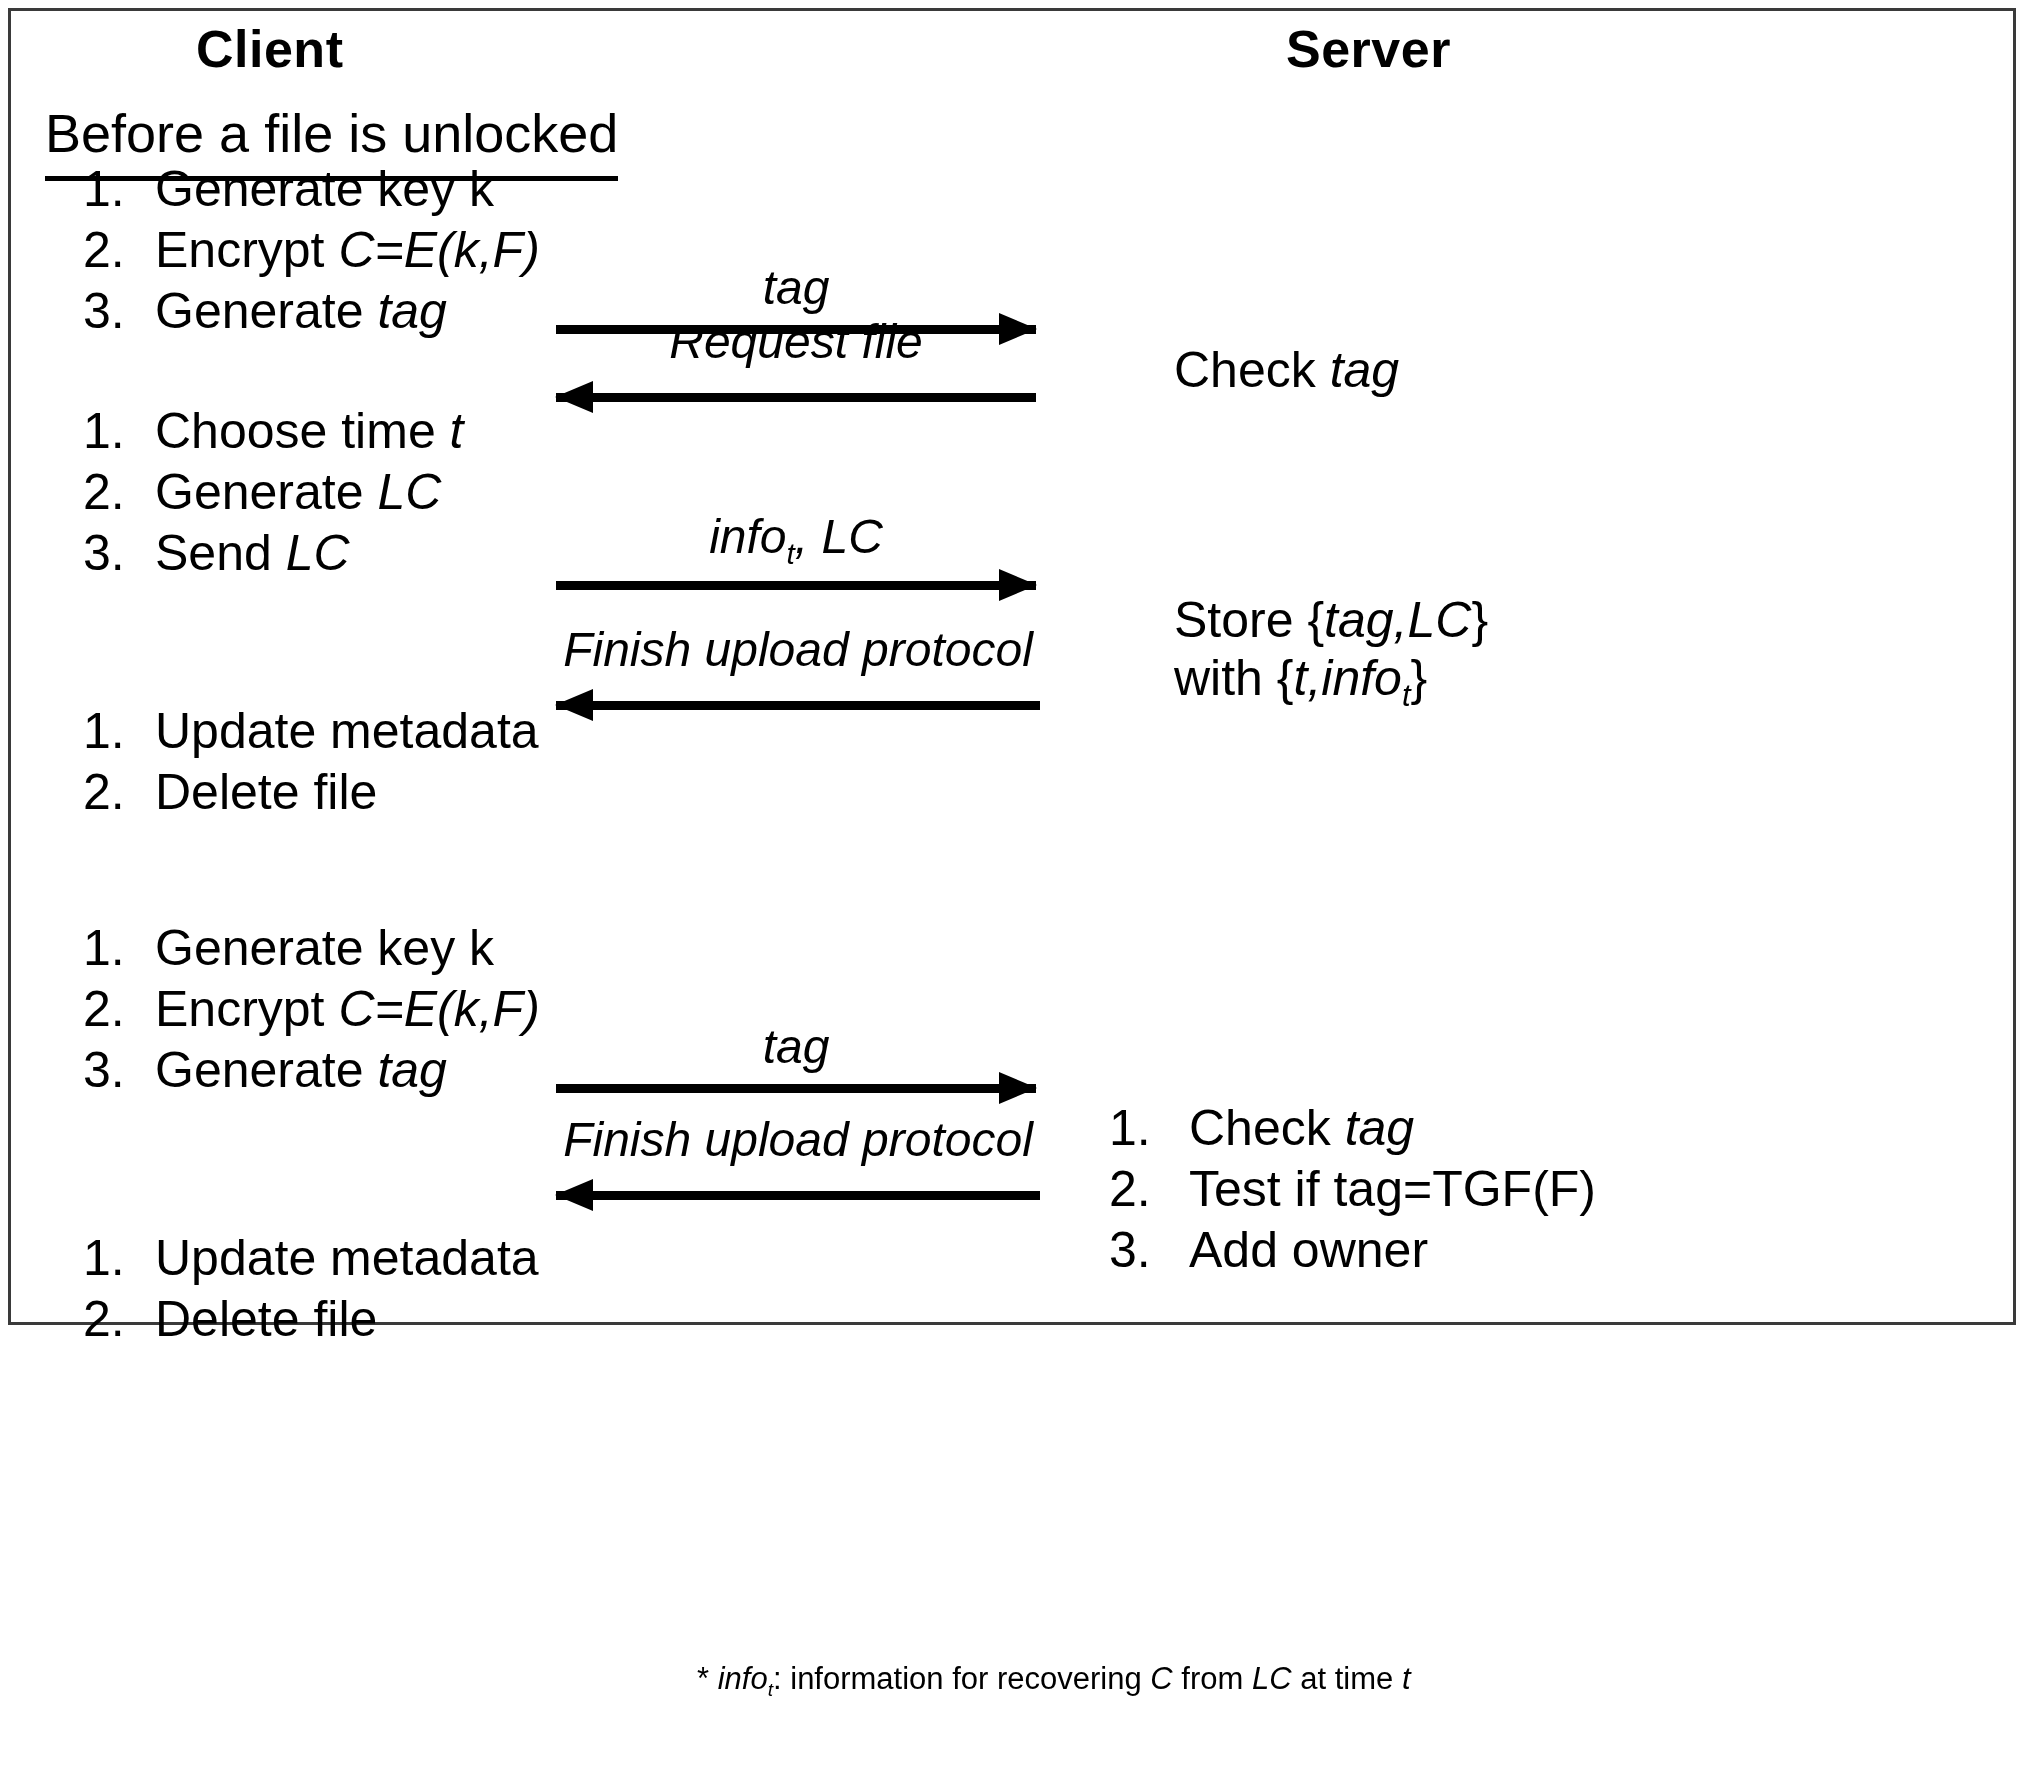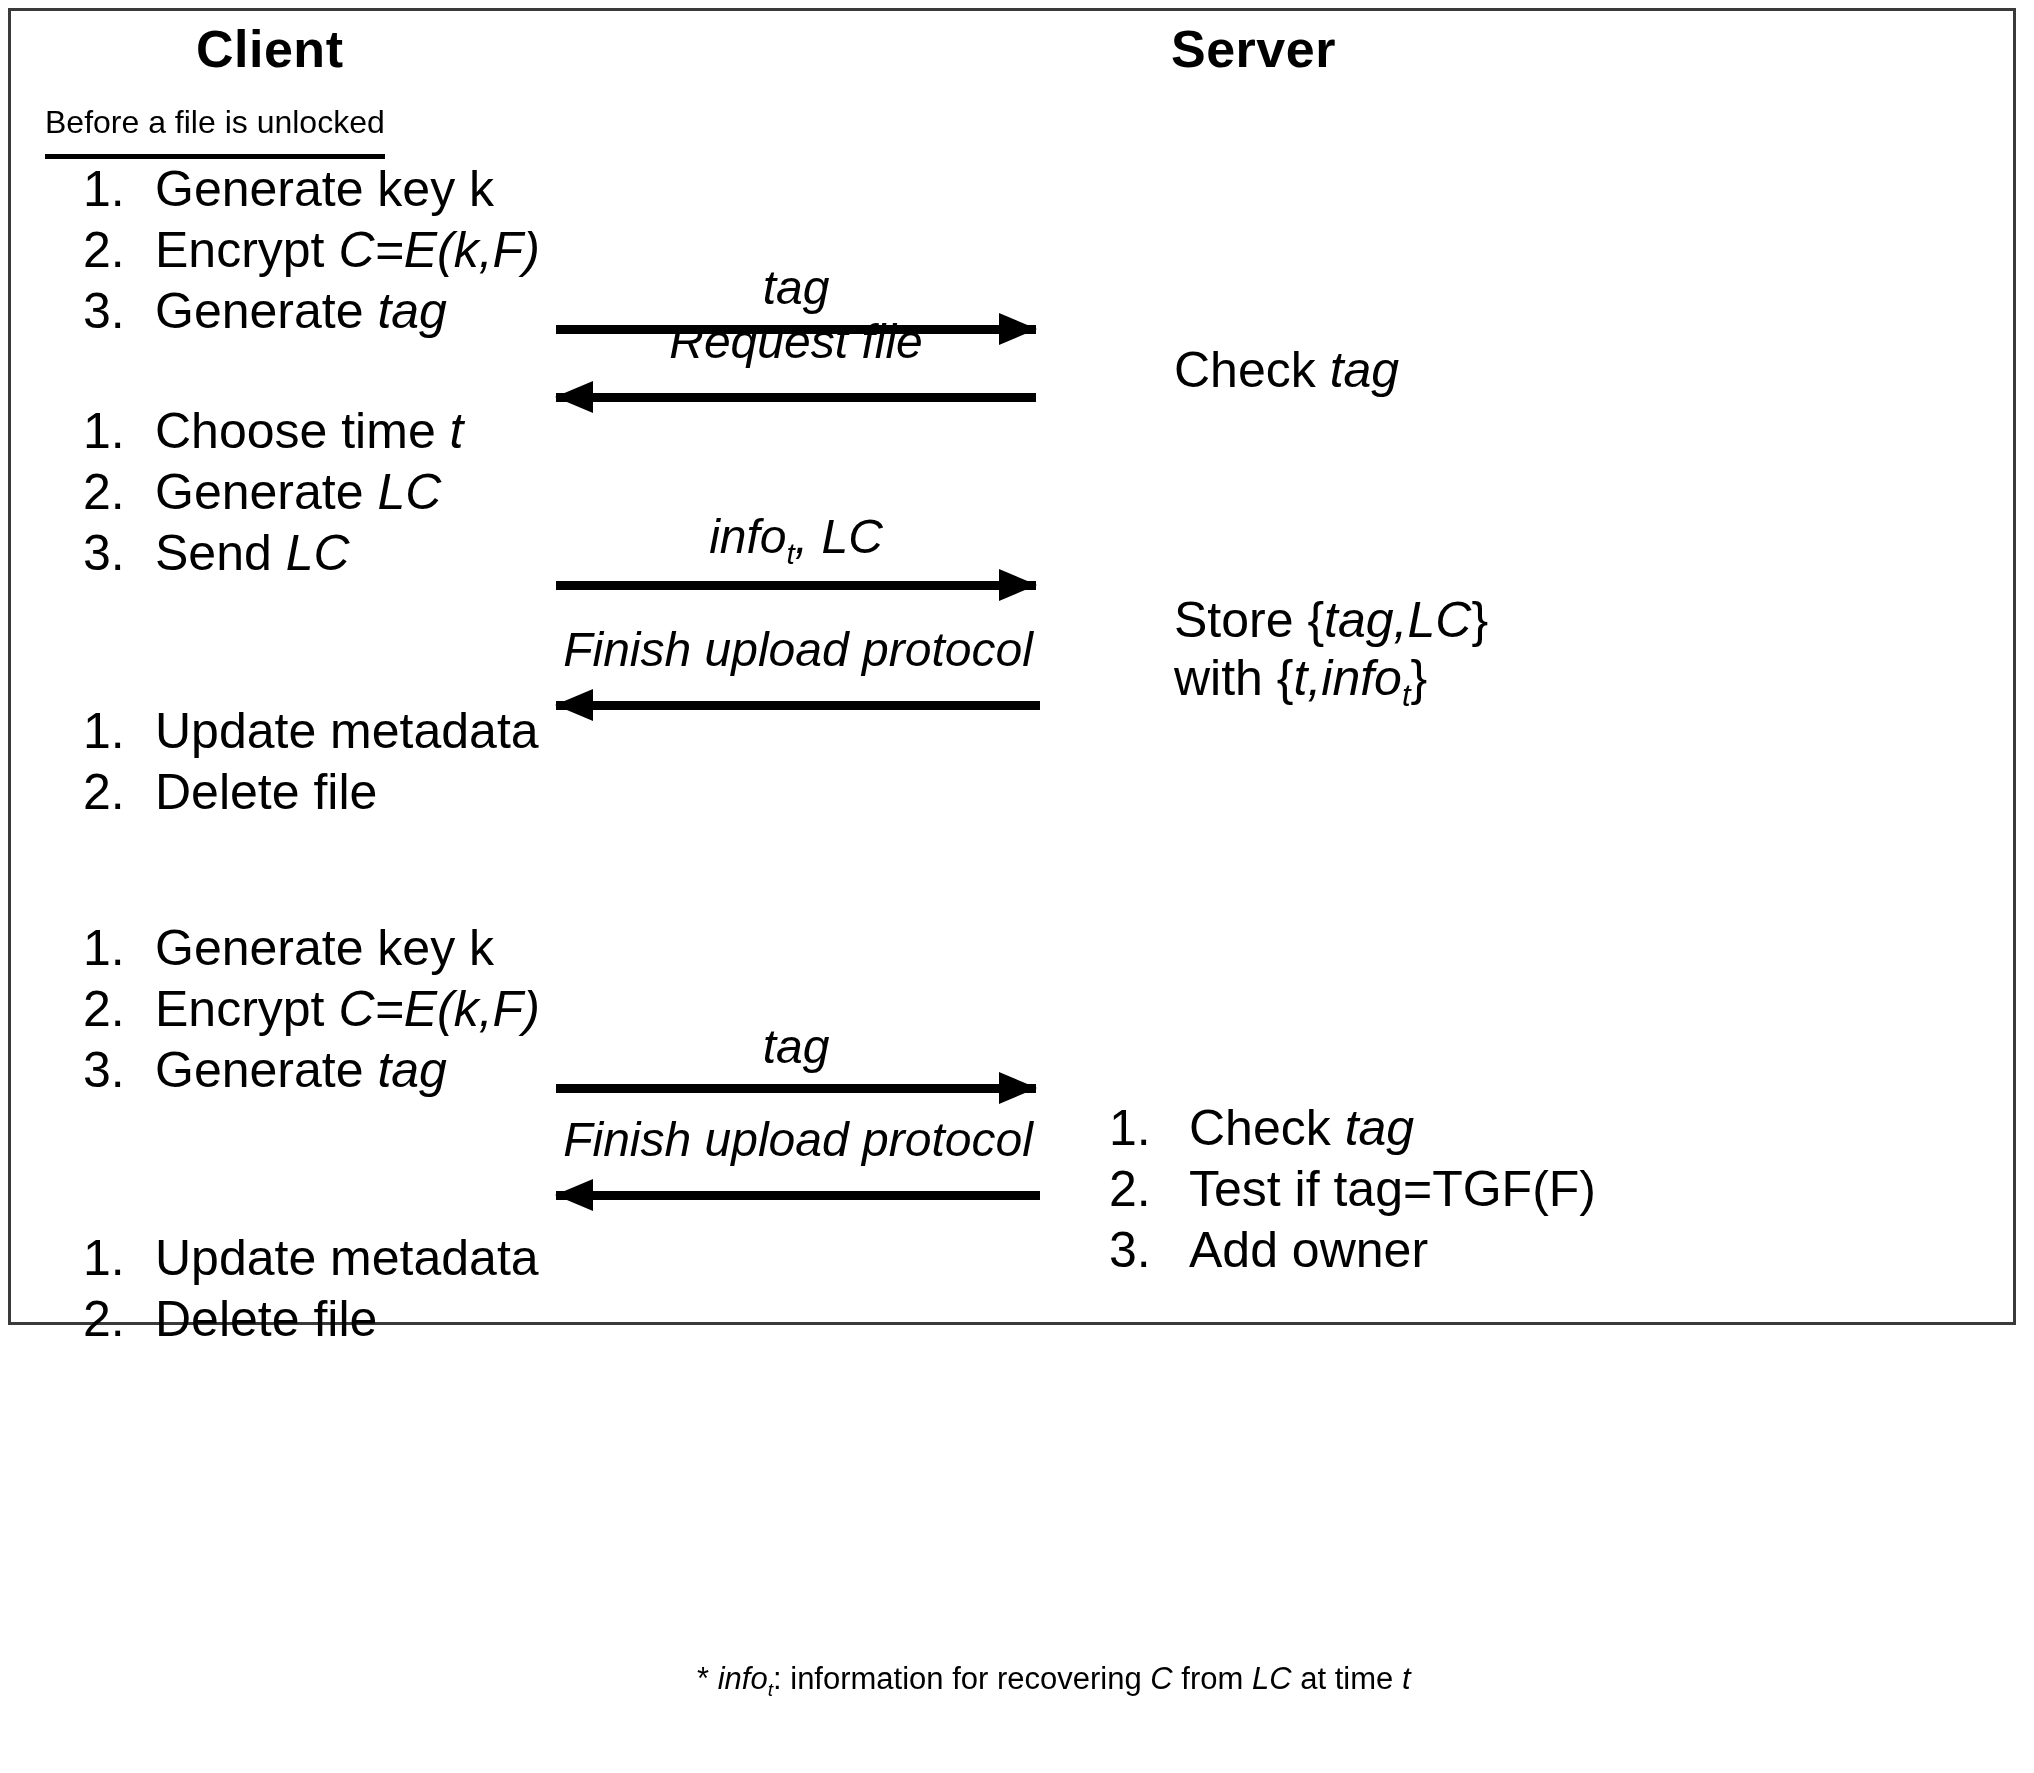--- a/index.html
+++ b/index.html
@@ -17,25 +17,25 @@
     box-sizing:border-box;
     background:#fff;
   }
   .abs{position:absolute;white-space:nowrap;}
 
   
   .col-head{
     font-size:52px;font-weight:bold;letter-spacing:0.5px;
   }
   #hd-client{left:185px;top:8px;}
-  #hd-server{left:1160px;top:8px;}
+  #hd-server{left:1275px;top:8px;}
 
   
   .sec-head{
-    font-size:32px;
+    font-size:54px;
     border-bottom:5px solid #000;
     padding-bottom:16px;
     line-height:1.0;
   }
   #sec-before{left:34px;top:95px;}
   #sec-after{left:34px;top:851px;}
 
   
   .numlist{font-size:50px;line-height:1.0;}
   .numlist .li{display:block;position:relative;padding-left:72px;margin-bottom:11px;}

